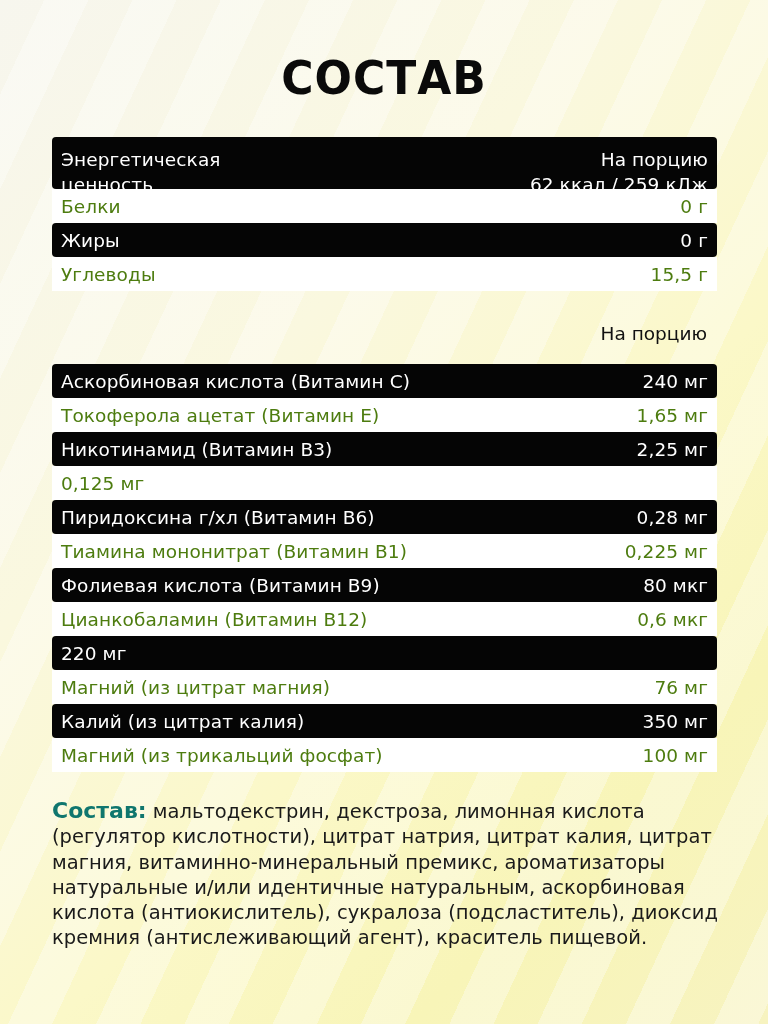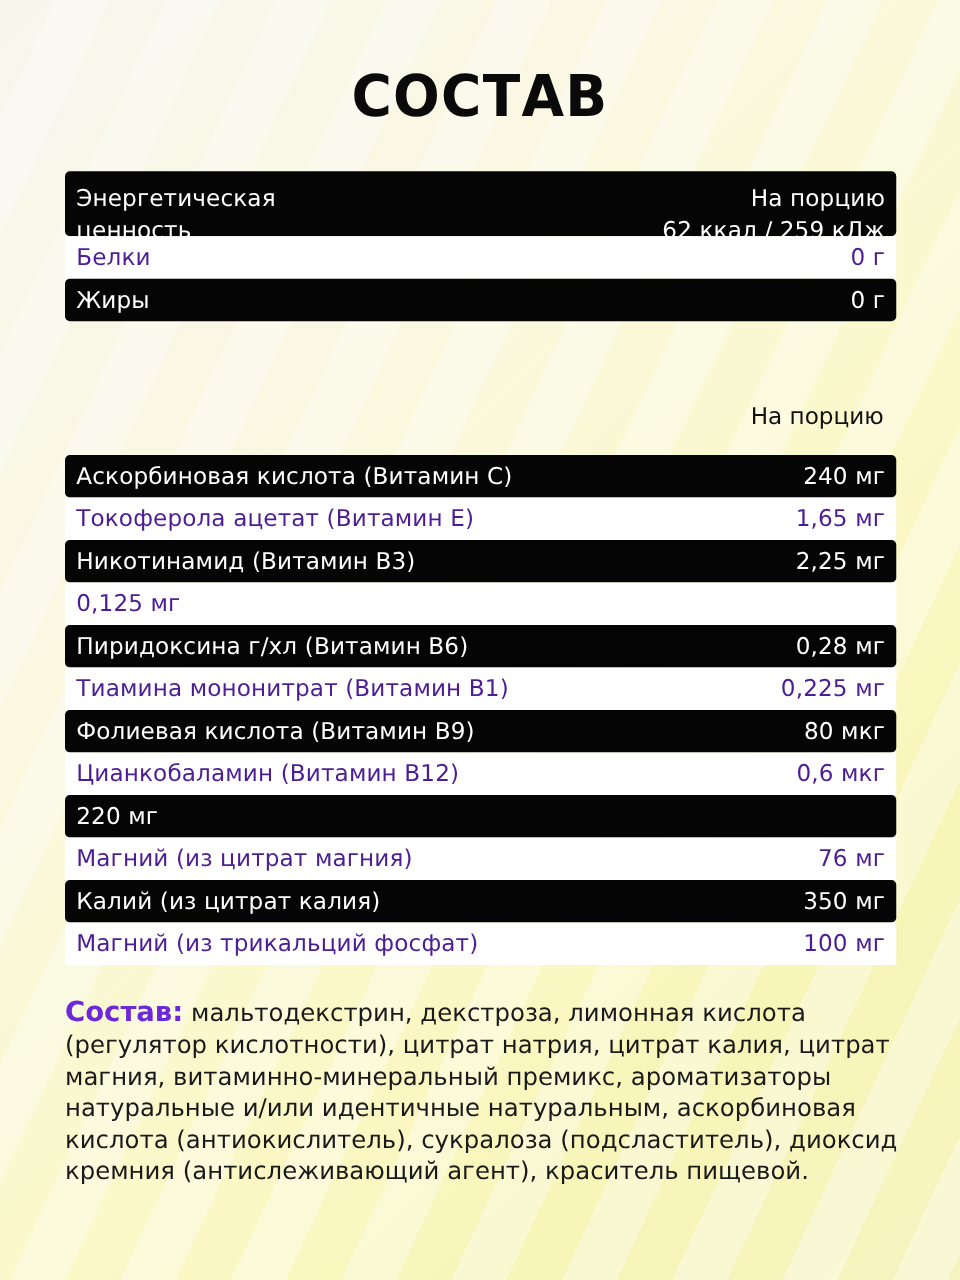--- a/index.html
+++ b/index.html
@@ -28,21 +28,21 @@
     left: 52px; width: 665px;
   }
   .row {
     display: flex;
     justify-content: space-between;
     align-items: center;
     padding: 0 9px;
     font-size: 18.5px;
     height: 34px;
     background: #ffffff;
-    color: #4c1d95;
+    color: #4d7c0f;
     letter-spacing: 0.1px;
   }
   .row.dark {
     background: #050505;
     color: #ffffff;
     border-radius: 4px;
   }
   .row.tall {
     height: 52px;
     align-items: stretch;
@@ -61,21 +61,21 @@
   .composition {
     position: absolute;
     top: 798px; left: 52px; width: 680px;
     font-size: 19.5px;
     line-height: 25.3px;
     color: #1a1a1a;
   }
   .composition .label {
     font-weight: 900;
     font-size: 22px;
-    color: #6d28d9;
+    color: #0f766e;
     text-align: center;
   }
 </style>
 </head>
 <body>
 
 <div class="title">СОСТАВ</div>
 
 <div class="table" style="top:137px;">
   <div class="row dark tall">
@@ -88,20 +88,24 @@
       <span>62 ккал / 259 кДж</span>
     </div>
   </div>
   <div class="row">
     <span class="left">Белки</span>
     <span class="right">0 г</span>
   </div>
   <div class="row dark">
     <span class="left">Жиры</span>
     <span class="right">0 г</span>
+  </div>
+  <div class="row">
+    <span class="left">Углеводы</span>
+    <span class="right">15,5 г</span>
   </div>
 </div>
 
 <div class="per-portion">На порцию</div>
 
 <div class="table" style="top:364px;">
   <div class="row dark">
     <span class="left">Аскорбиновая кислота (Витамин С)</span>
     <span class="right">240 мг</span>
   </div>

